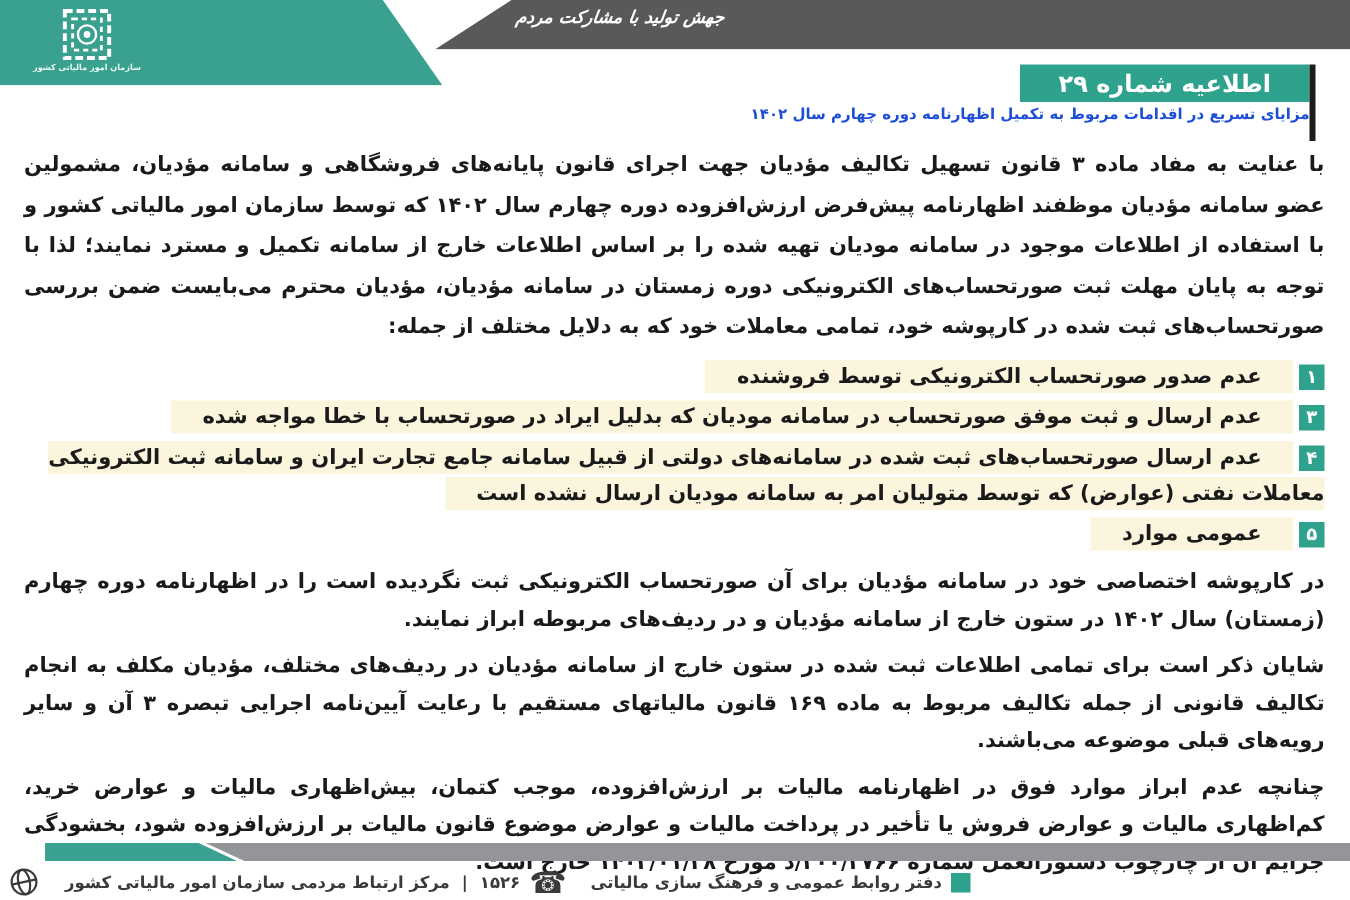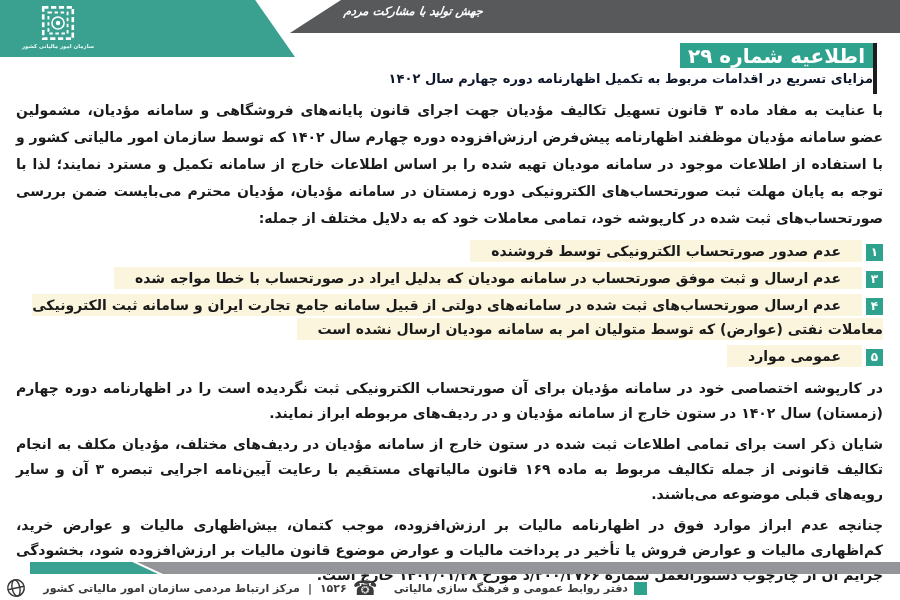--- a/index.html
+++ b/index.html
@@ -24,25 +24,25 @@
     color:#eafaf6;font-size:6px;font-weight:bold;white-space:nowrap;transform:scale(.9);
   }
   .slogan{
     position:absolute;left:344px;top:4px;color:#ffffff;font-size:11.5px;font-weight:bold;
     font-style:italic;transform:skewX(-8deg);white-space:nowrap;letter-spacing:.5px;
   }
   
   .notice-box{
     position:absolute;left:680px;top:43px;width:193px;height:25px;background:#2FA28E;
     display:flex;align-items:center;justify-content:center;
-    color:#ffffff;font-size:20px;font-weight:bold;
+    color:#ffffff;font-size:16px;font-weight:bold;
   }
   .title-bar{position:absolute;left:873px;top:43px;width:4px;height:51px;background:#1d1d1d;}
   .subtitle{
-    position:absolute;right:27px;top:71px;color:#0f172a;font-size:13px;font-weight:bold;
+    position:absolute;right:27px;top:71px;color:#1d4ed8;font-size:10px;font-weight:bold;
     white-space:nowrap;
     margin-left:15px;
   }
   
   .doc-body{
     position:absolute;left:16px;right:17px;top:97px;color:#1a1a1a;
     font-weight:bold;font-size:14px;
   }
   .intro{
     text-align:justify;line-height:27px;margin:0 0 7px 0;

